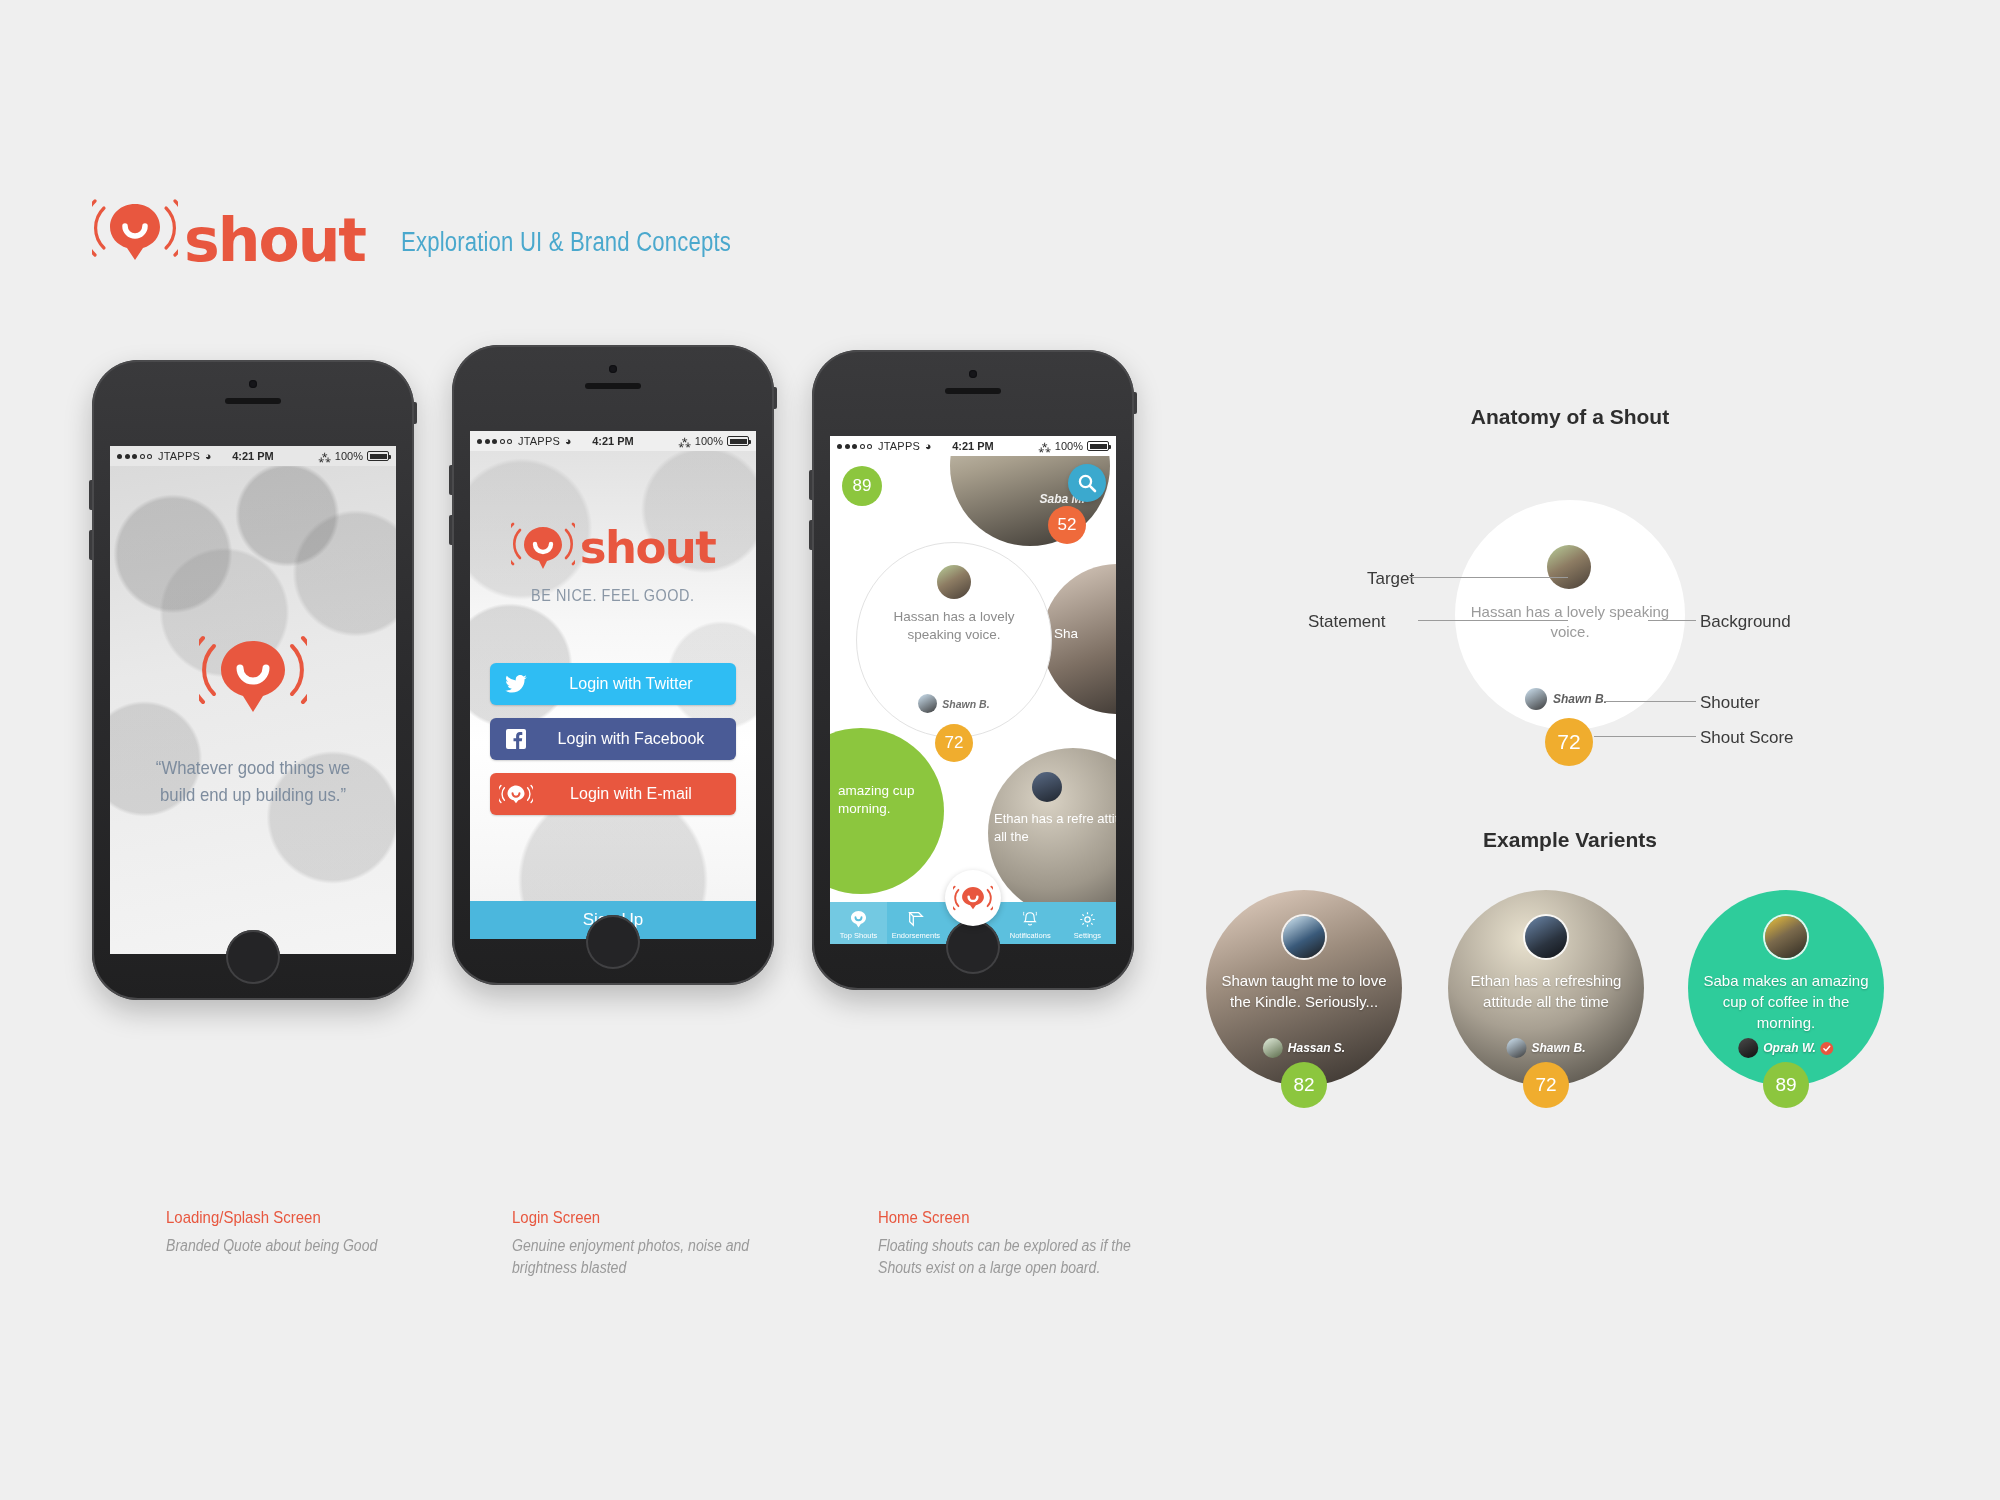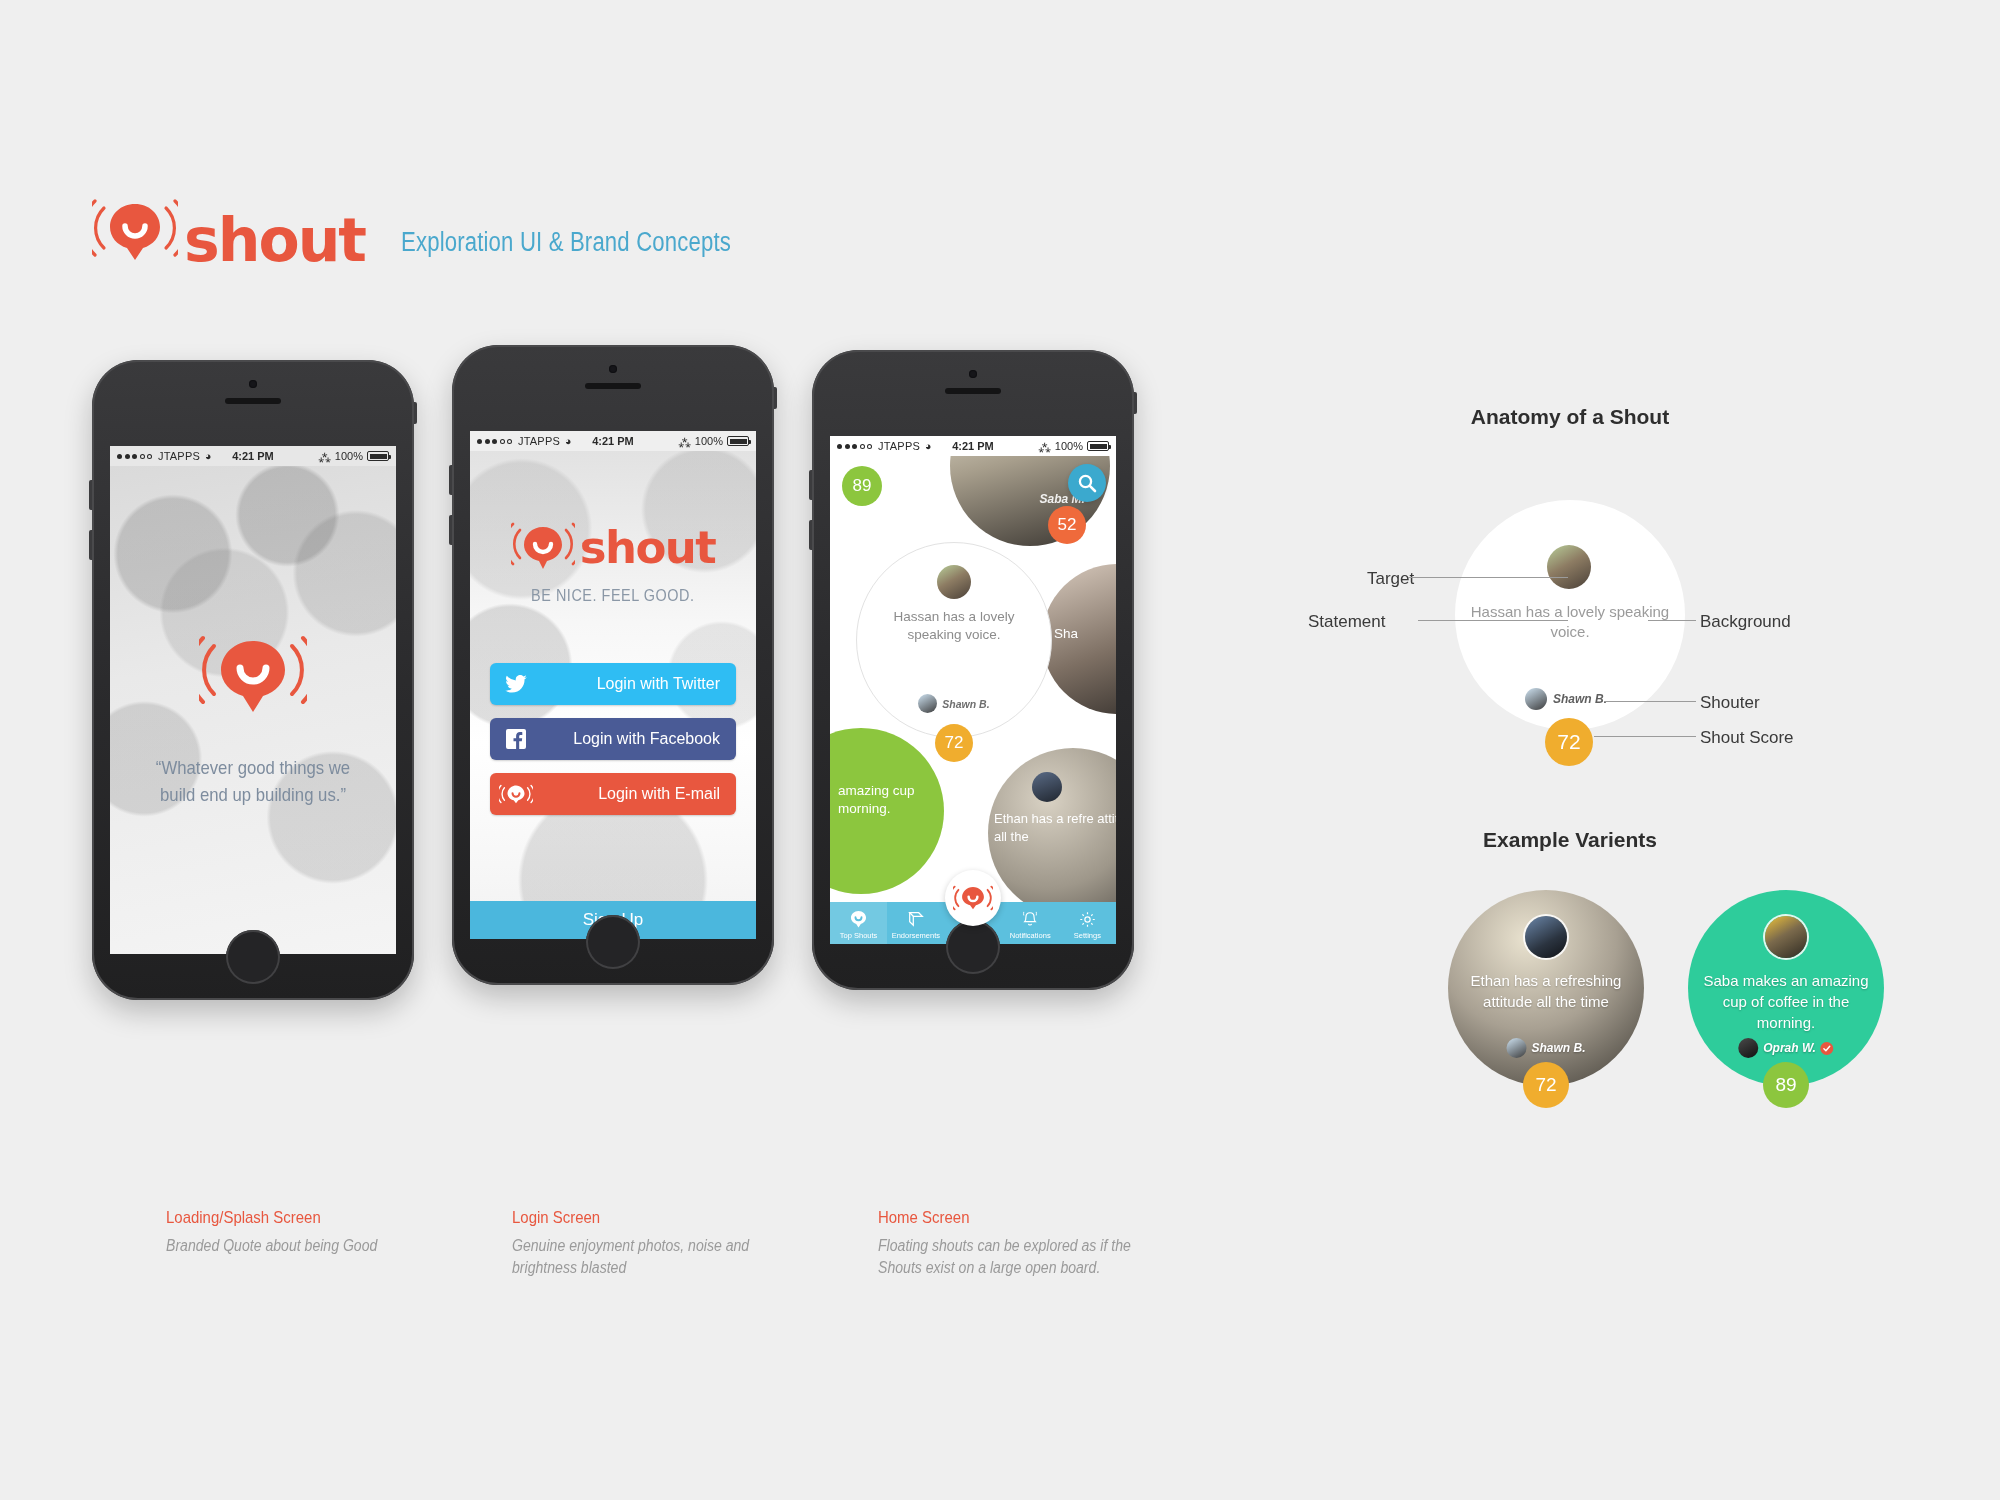--- a/index.html
+++ b/index.html
@@ -78,21 +78,21 @@
       linear-gradient(180deg,#e2e2e2 0%, #f7f7f7 35%, #ffffff 60%, #f2f2f2 100%); }
   .login-brand { position: absolute; top: 68px; left: 0; right: 0; display:flex; flex-direction:column; align-items:center; }
   .login-logo-row { display: flex; align-items: center; }
   .login-logo { width: 64px; height: 56px; position: relative; }
   .login-word { font-family: "DejaVu Sans", sans-serif; font-weight: bold; font-size: 45px; color: #e8573f; letter-spacing: -1.6px; margin-left: 5px; }
   .tagline { margin-top: 12px; font-family: "Liberation Sans Narrow","Liberation Sans",sans-serif;
     font-size: 16px; color: #8a97a6; letter-spacing: .6px; transform: scaleX(.9); }
   .login-buttons { position: absolute; left: 20px; right: 20px; top: 212px; display: flex; flex-direction: column; gap: 13px; }
   .lbtn { height: 42px; border-radius: 6px; display: flex; align-items: center; color: #fff;
     font-size: 16px; box-shadow: 0 1px 2px rgba(0,0,0,.18); }
-  .lbtn .lbl { flex: 1; text-align: right; padding-right: 16px; }
+  .lbtn .lbl { flex: 1; text-align: center; padding-right: 16px; }
   .lbtn .ic { width: 52px; display: flex; align-items: center; justify-content: center; }
   .signup { position: absolute; left: 0; right: 0; bottom: 0; height: 38px; background: #4bb7dd;
     color: #fff; font-size: 17px; display: flex; align-items: center; justify-content: center; }
 
   
   .home-body { position: relative; height: 488px; background: #fff; overflow: hidden; }
   .bubble { position: absolute; border-radius: 50%; }
   .score { position: absolute; border-radius: 50%; color: #fff; display: flex;
     align-items: center; justify-content: center; font-size: 17px; }
   .search-fab { position: absolute; right: 10px; top: 8px; width: 38px; height: 38px; border-radius: 50%;
@@ -459,20 +459,30 @@
   <div class="leader" style="left:1648px; top:620px; width:48px;"></div>
 
   <div class="anat-label" style="left:1700px; top:693px;">Shouter</div>
   <div class="leader" style="left:1604px; top:701px; width:92px;"></div>
 
   <div class="anat-label" style="left:1700px; top:728px;">Shout Score</div>
   <div class="leader" style="left:1594px; top:736px; width:102px;"></div>
 
   <div class="panel-title" style="left:1570px; top:828px; transform:translateX(-50%);">Example Varients</div>
 
+  <div class="variant" style="left:1206px; top:890px; width:196px; height:196px;">
+    <div class="vcircle" style="background:linear-gradient(160deg,#e6d3c4 0%, #9b8b7c 40%, #322d29 100%);"></div>
+    <div class="vavatar avatar-img" style="background:linear-gradient(150deg,#d8ecf7 0%, #3a5a7a 55%, #1a1a1a 100%);"></div>
+    <div class="vtext">Shawn taught me to love the Kindle. Seriously...</div>
+    <div class="vby">
+      <span class="avatar-img" style="width:20px;height:20px;background:linear-gradient(150deg,#e3eedd,#5b6b4a);"></span>
+      <span class="nm">Hassan S.</span>
+    </div>
+    <div class="vscore" style="background:#8cc63e;">82</div>
+  </div>
 
   <div class="variant" style="left:1448px; top:890px; width:196px; height:196px;">
     <div class="vcircle" style="background:radial-gradient(circle at 40% 25%, #e9e2cf 0%, #a8a092 48%, #3b3832 100%);"></div>
     <div class="vavatar avatar-img" style="background:linear-gradient(150deg,#6c88ab 0%, #2b3440 60%, #101216 100%);"></div>
     <div class="vtext">Ethan has a refreshing attitude all the time</div>
     <div class="vby">
       <span class="avatar-img" style="width:20px;height:20px;background:linear-gradient(150deg,#cfe3f2,#3b3b3b);"></span>
       <span class="nm">Shawn B.</span>
     </div>
     <div class="vscore" style="background:#f0ad2e;">72</div>

